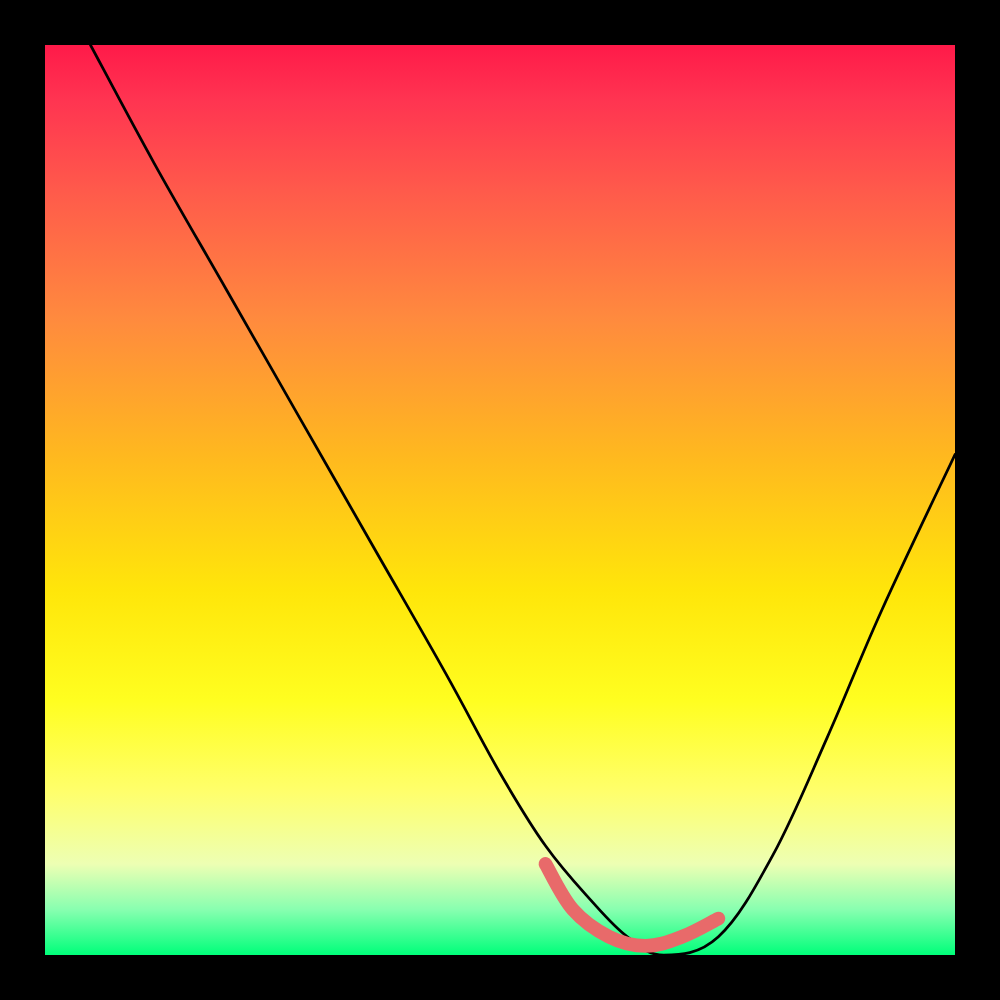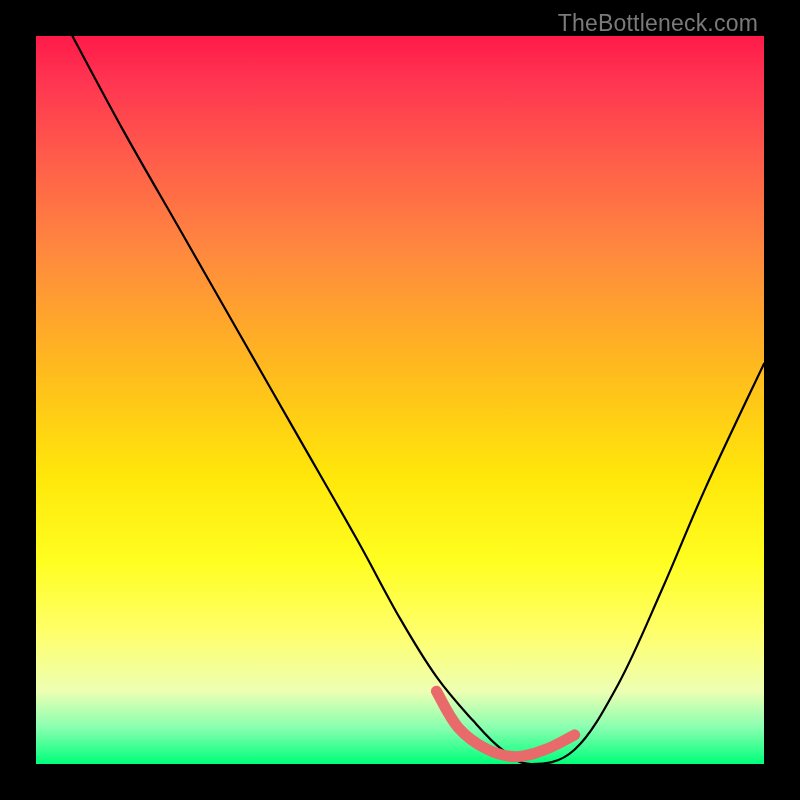--- a/index.html
+++ b/index.html
@@ -65,21 +65,20 @@
     stroke: #e86a6a;
     stroke-width: 11;
     stroke-linecap: round;
     stroke-linejoin: round;
   }
 </style>
 </head>
 <body>
 
 <div class="chart-frame">
-  <div class="watermark">TheBottleneck.com</div>
 
   <div class="plot-area">
     <svg class="curves" viewBox="0 0 728 728" preserveAspectRatio="none">
 
     <path d="M 36.4 0 C 45.5728 17.035199999999996, 67.70400000000001 59.25919999999998, 87.36 94.63999999999999 C 107.01599999999999 130.0208, 124.63359999999999 159.86880000000005, 145.6 196.56000000000006 C 166.5664 233.25120000000007, 182.87360000000004 261.78880000000004, 203.84000000000003 298.48 C 224.80640000000002 335.1712, 241.1136 363.7088, 262.08 400.4 C 283.04639999999995 437.09119999999996, 301.9744 469.56, 320.32 502.32 C 338.6656 535.08, 349.5856 557.5024, 364 582.4 C 378.4144 607.2976, 387.29600000000005 622.2944, 400.40000000000003 640.64 C 413.504 658.9856, 425.00640000000004 671.216, 436.8 684.32 C 448.5936 697.4240000000001, 455.4368 705.5776000000001, 465.92 713.44 C 476.4032 721.3024, 481.93600000000004 728, 495.04 728 C 508.144 728, 522.9952000000001 727.8544, 538.72 713.44 C 554.4448 699.0256, 566.6752 676.7488, 582.4 647.92 C 598.1247999999999 619.0912, 610.3552000000001 588.6608, 626.08 553.28 C 641.8048 517.8992, 651.4144 491.9824, 669.76 451.36 C 688.1056 410.73760000000004, 717.5168 349.8768, 728 327.59999999999997" class="curve-black"></path>
         <path d="M 400.40000000000003 655.2 C 404.3312 661.7520000000001, 413.06719999999996 681.1168, 422.23999999999995 691.6 C 431.41279999999995 702.0832, 440.8768 708.1984000000001, 451.36 713.44 C 461.8432 718.6816, 469.9968 720.72, 480.48 720.72 C 490.96320000000003 720.72, 499.11679999999996 717.3712, 509.59999999999997 713.44 C 520.0831999999999 709.5088000000001, 533.4784 701.5008, 538.72 698.88" class="curve-pink"></path>
       </svg>
   </div>
 </div>
 

